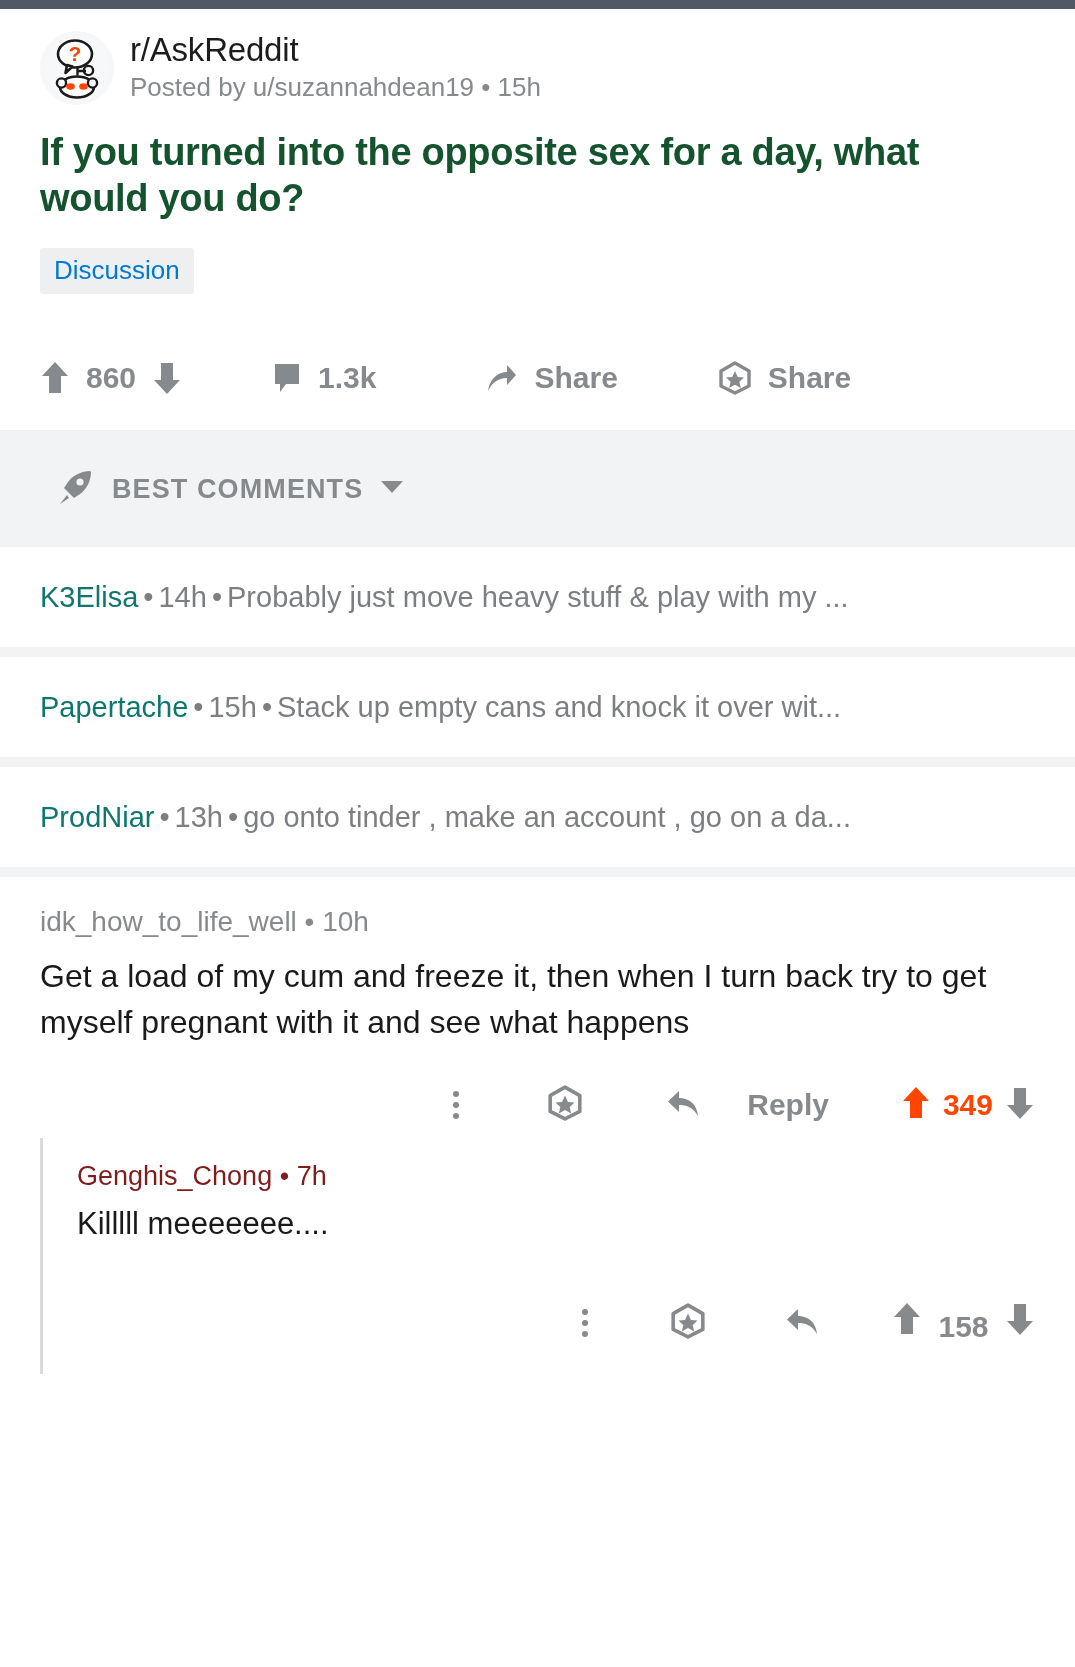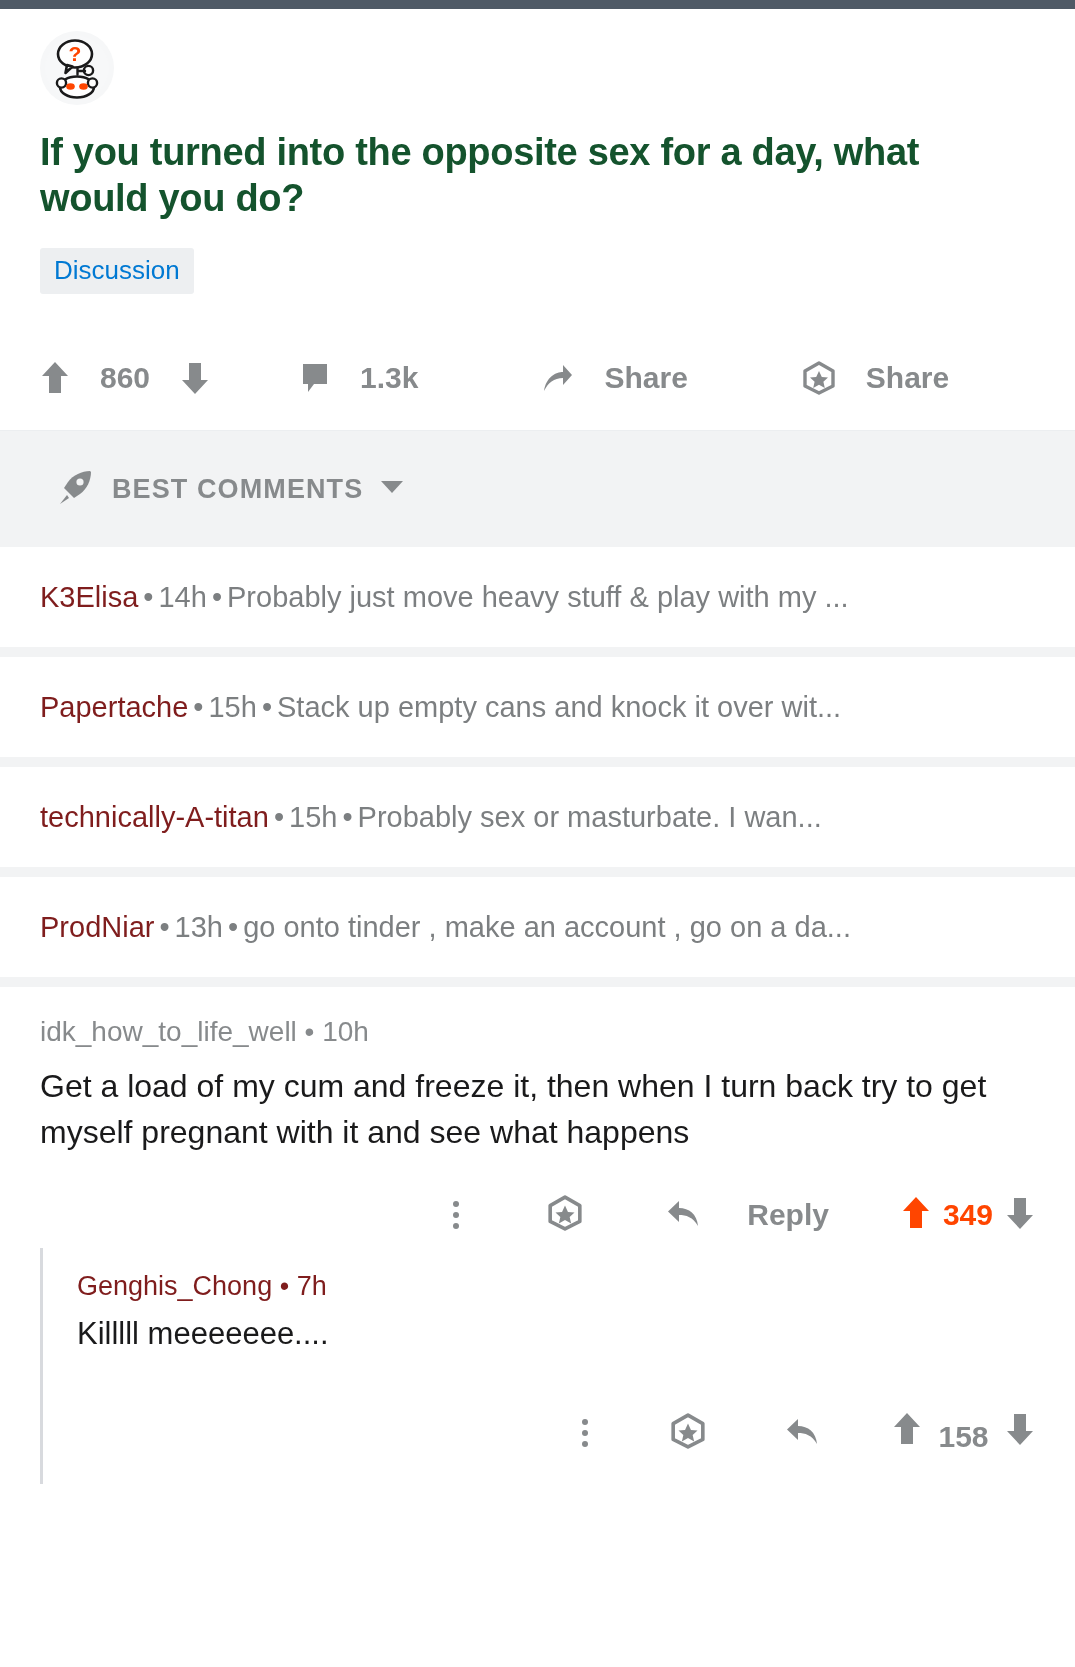--- a/index.html
+++ b/index.html
@@ -95,21 +95,21 @@
     padding-bottom: 34px;
     color: #878a8c;
   }
   .act {
     display: flex;
     align-items: center;
     font-size: 30px;
     font-weight: 700;
     color: #878a8c;
   }
-  .act .lbl { margin: 0 30px; }
+  .act .lbl { margin: 0 16px; }
   .act-vote { margin-right: 90px; }
   .act-comments { margin-right: 92px; }
   .act-share { margin-right: 84px; }
   .act svg { display: block; }
 
   
   .sortbar {
     background: #f2f3f4;
     height: 116px;
     display: flex;
@@ -136,21 +136,21 @@
     border-bottom: 10px solid #f2f3f4;
     overflow: hidden;
   }
   .collapsed .line {
     font-size: 29px;
     color: #7c7f81;
     white-space: nowrap;
     overflow: hidden;
     line-height: 1.2;
   }
-  .collapsed .uname { color: #7f1d1d; }
+  .collapsed .uname { color: #0f766e; }
   .collapsed .dot { padding: 0 5px; }
 
   
   .comment {
     background: #fff;
     padding: 28px 40px 0 40px;
   }
   .c-meta {
     font-size: 28px;
     color: #878a8c;
@@ -245,20 +245,24 @@
           <text x="31" y="26" font-family="'Liberation Sans', sans-serif" font-size="21" font-weight="700" fill="#ff4500" text-anchor="middle">?</text>
           <circle cx="44.5" cy="35.5" r="4.6" fill="#fff" stroke="#1a1a1b" stroke-width="2.4"></circle>
           <path d="M33.5 33.5 L33.5 39.5 M33.5 36 L41 36" stroke="#1a1a1b" stroke-width="2.4" fill="none" stroke-linecap="round"></path>
           <ellipse cx="33" cy="52" rx="17" ry="10.5" fill="#fff" stroke="#1a1a1b" stroke-width="2.6"></ellipse>
           <circle cx="17.5" cy="48" r="4.6" fill="#fff" stroke="#1a1a1b" stroke-width="2.4"></circle>
           <circle cx="48.5" cy="48" r="4.6" fill="#fff" stroke="#1a1a1b" stroke-width="2.4"></circle>
           <ellipse cx="26.5" cy="51.5" rx="4.3" ry="3.3" fill="#ff4500"></ellipse>
           <ellipse cx="39.5" cy="51.5" rx="4.3" ry="3.3" fill="#ff4500"></ellipse>
         </svg>
       </div>
+      <div class="head-text">
+        <div class="subreddit">r/AskReddit</div>
+        <div class="posted-by">Posted by u/suzannahdean19 • 15h</div>
+      </div>
     </div>
 
     <div class="post-title">If you turned into the opposite sex for a day, what would you do?</div>
 
     <div class="flair-row">
       <span class="flair">Discussion</span>
     </div>
 
     <div class="post-actions">
 
@@ -330,25 +334,20 @@
       <span class="uname">K3Elisa</span><span class="dot">•</span><span>14h</span><span class="dot">•</span><span>Probably just move heavy stuff &amp; play with my ...</span>
     </div>
   </div>
 
   <div class="collapsed">
     <div class="line">
       <span class="uname">Papertache</span><span class="dot">•</span><span>15h</span><span class="dot">•</span><span>Stack up empty cans and knock it over wit...</span>
     </div>
   </div>
 
-  <div class="collapsed">
-    <div class="line">
-      <span class="uname">technically-A-titan</span><span class="dot">•</span><span>15h</span><span class="dot">•</span><span>Probably sex or masturbate. I wan...</span>
-    </div>
-  </div>
 
   <div class="collapsed">
     <div class="line">
       <span class="uname">ProdNiar</span><span class="dot">•</span><span>13h</span><span class="dot">•</span><span>go onto tinder , make an account , go on a da...</span>
     </div>
   </div>
 
   <div class="comment">
     <div class="c-meta">
       <span>idk_how_to_life_well</span>

